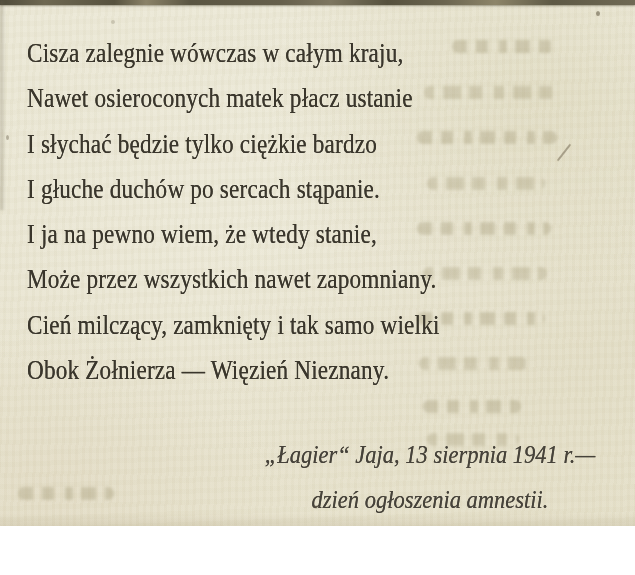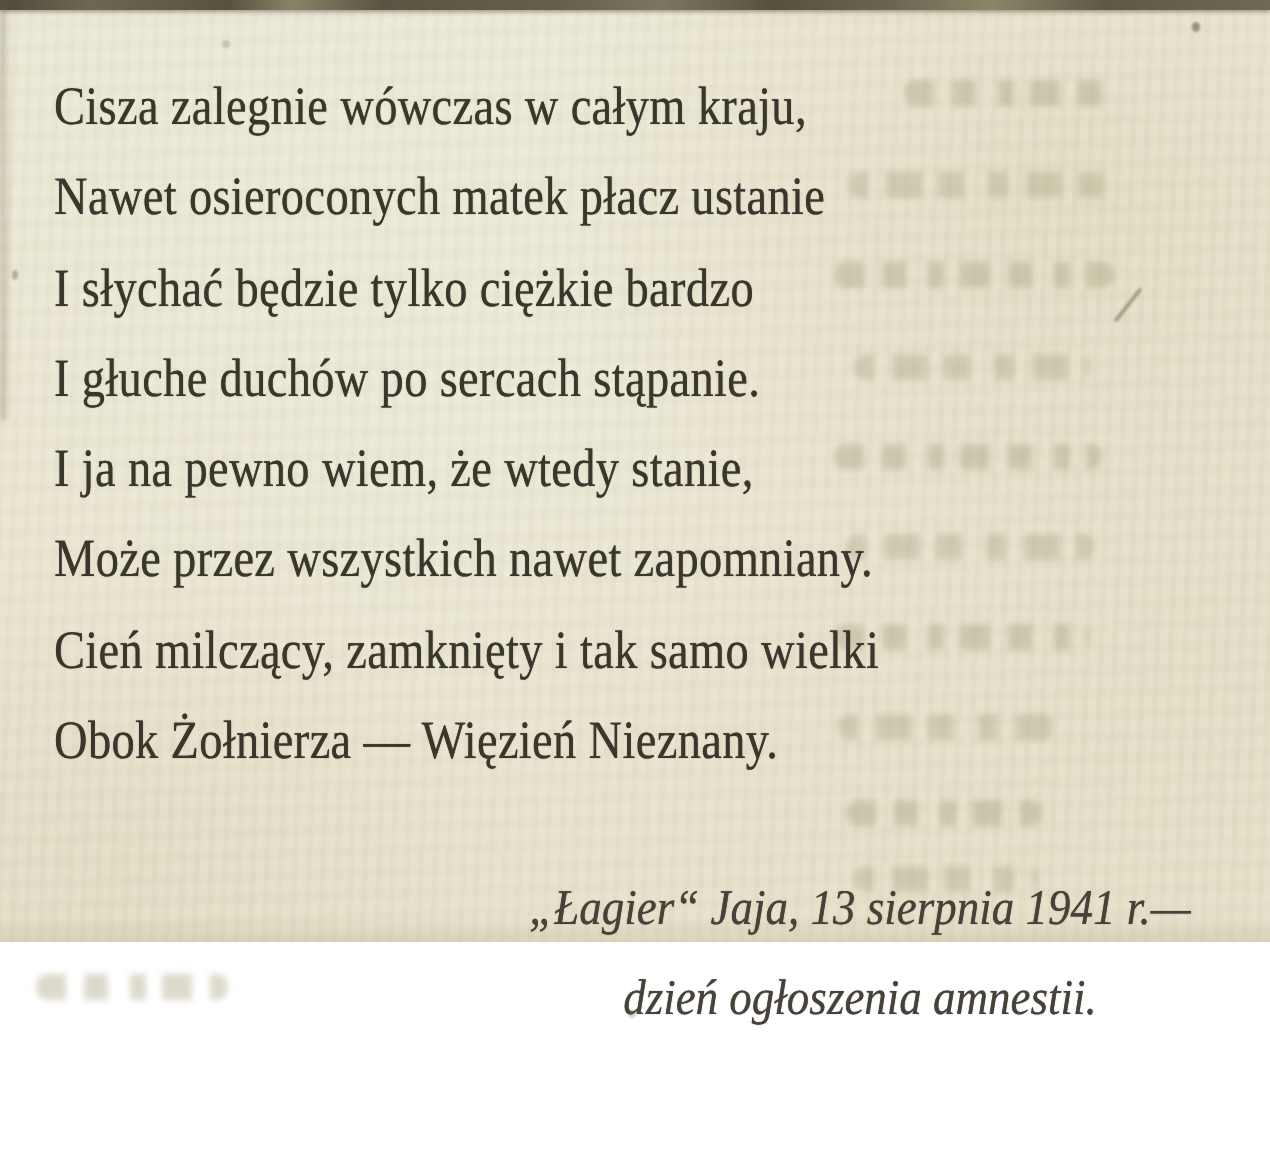--- a/index.html
+++ b/index.html
@@ -13,21 +13,21 @@
   :root {
     --paper: #e8e4d0;
     --ink: #3a362c;
     --ink-caption: #46423a;
     --scan-edge: #5e5945;
     --showthrough: #a79e7c;
   }
   .page {
     position: relative;
     width: 635px;
-    height: 471px;
+    height: 526px;
     background:
       radial-gradient(ellipse 380px 280px at 84% 18%, rgba(212,205,172,0.38), transparent 70%),
       radial-gradient(ellipse 520px 420px at 92% 65%, rgba(215,207,177,0.32), transparent 72%),
       radial-gradient(ellipse 320px 220px at 8% 92%, rgba(218,206,181,0.30), transparent 70%),
       radial-gradient(ellipse 500px 300px at 45% 45%, rgba(240,238,224,0.45), transparent 75%),
       linear-gradient(180deg, #ebe8d6 0%, var(--paper) 55%, #e6e1cb 100%);
   }
   .texture {
     position: absolute;
     inset: 0;

